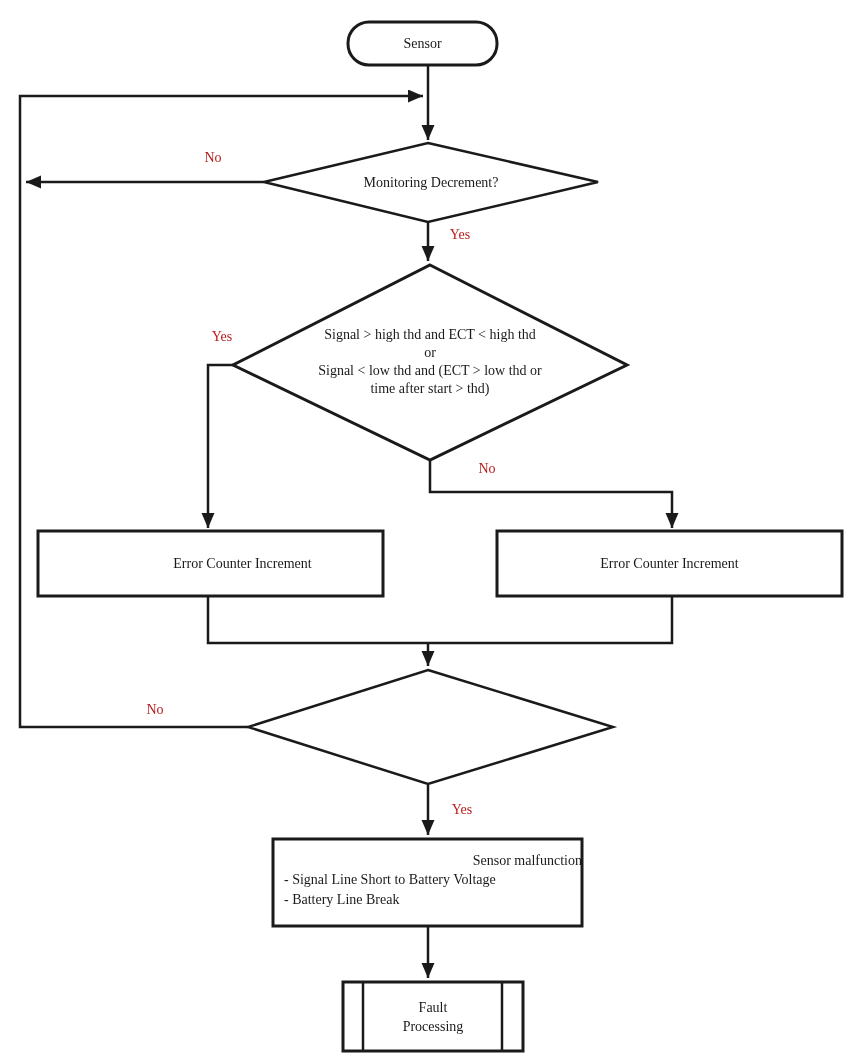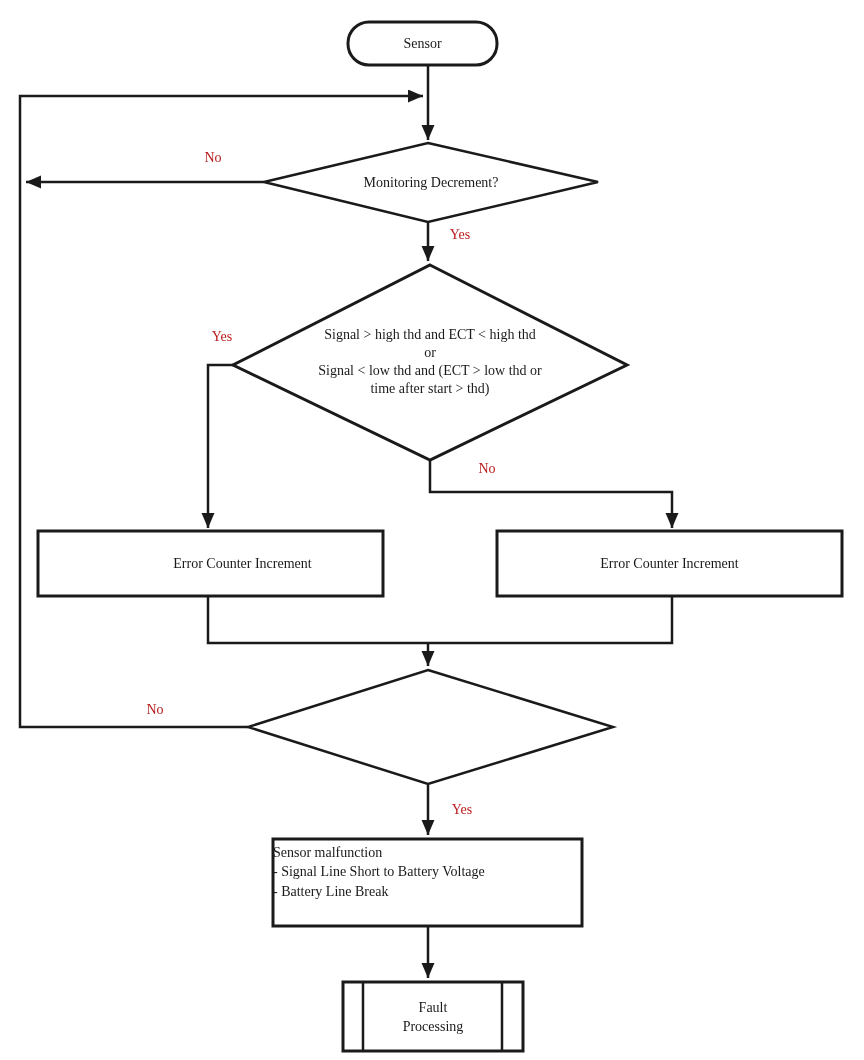--- a/index.html
+++ b/index.html
@@ -43,25 +43,27 @@
     position: absolute;
     left: 273px;
     top: 839px;
     width: 309px;
     height: 87px;
     box-sizing: border-box;
     padding-top: 4px;
     font-size: 14px;
   }
   .sensor-title {
-    text-align: left;
+    text-align: right;
     line-height: 19px;
+    margin-top: 8px;
   }
   .sensor-line {
     text-align: left;
+    padding-left: 11px;
     line-height: 20px;
     white-space: nowrap;
   }
 </style>
 </head>
 <body>
 
 <div id="stage">
 
   <svg id="wires" width="864" height="1060" viewBox="0 0 864 1060">

